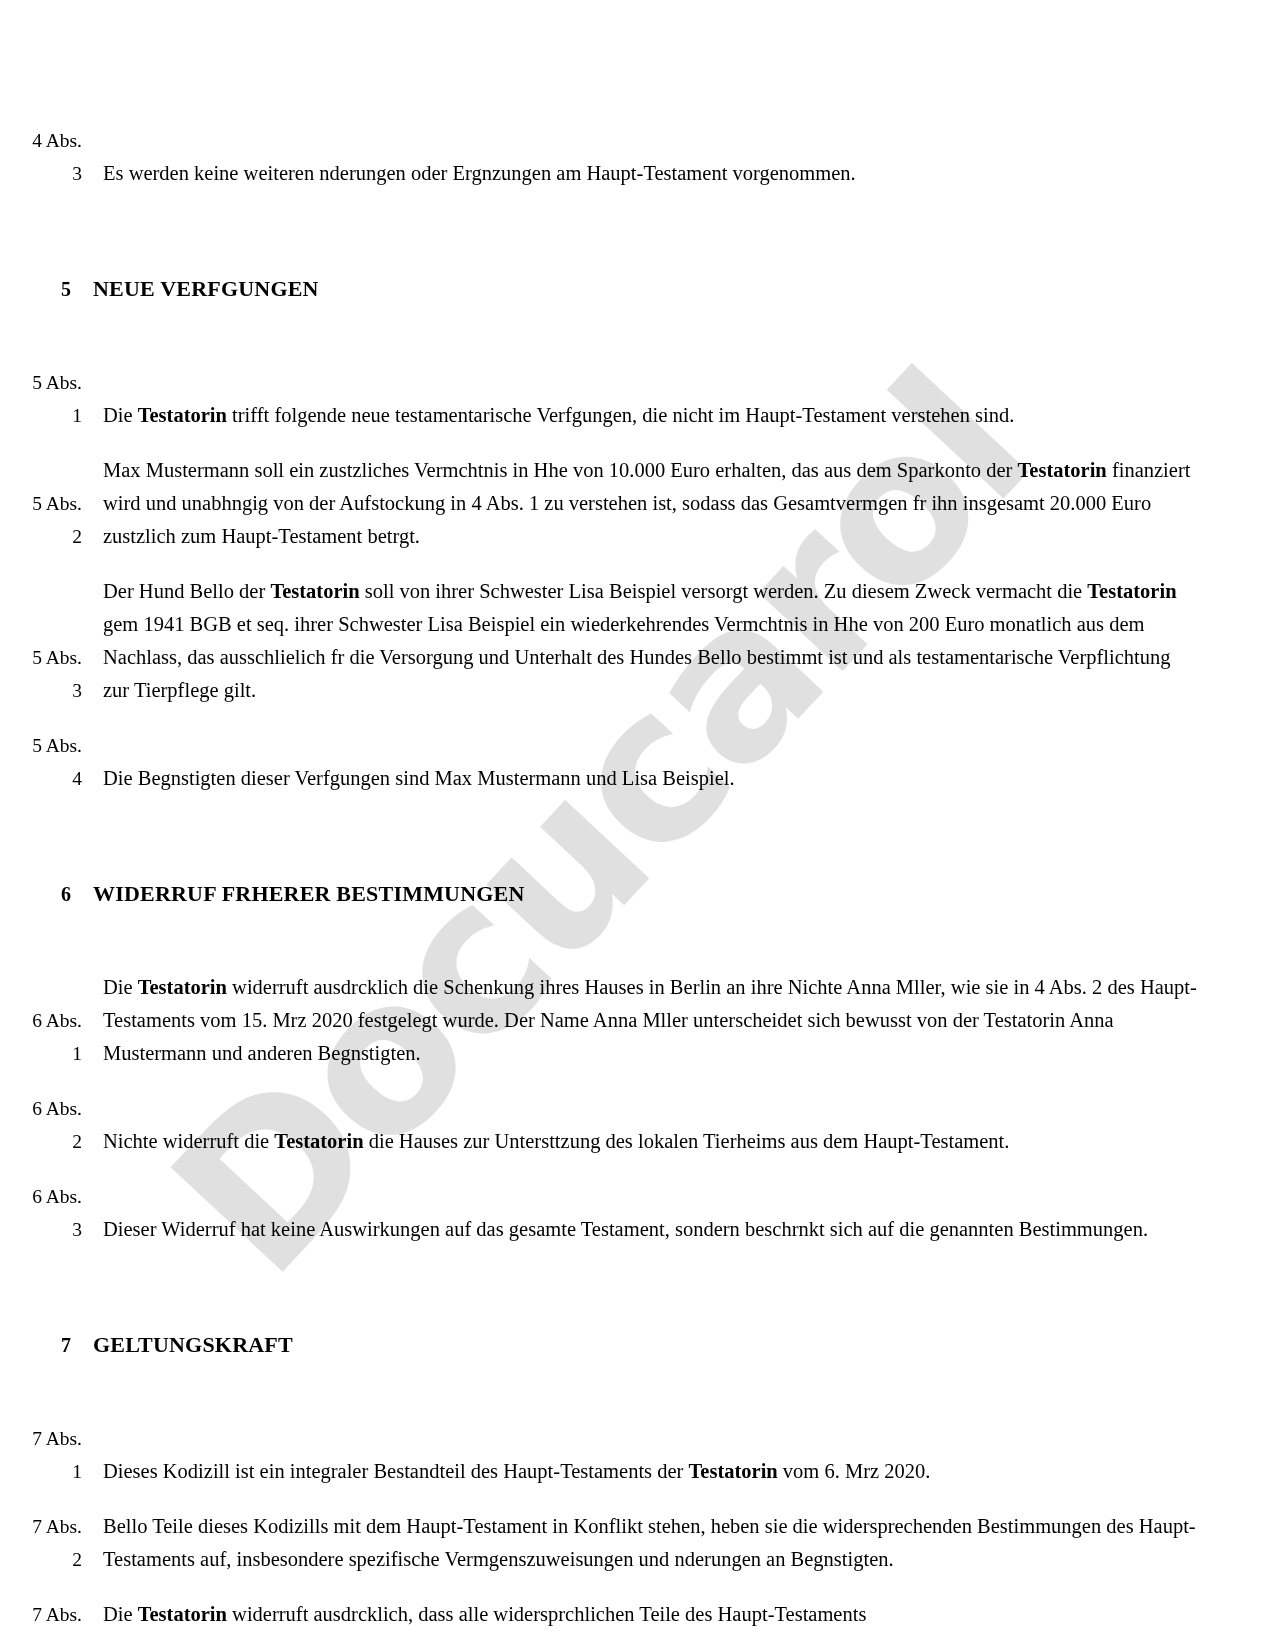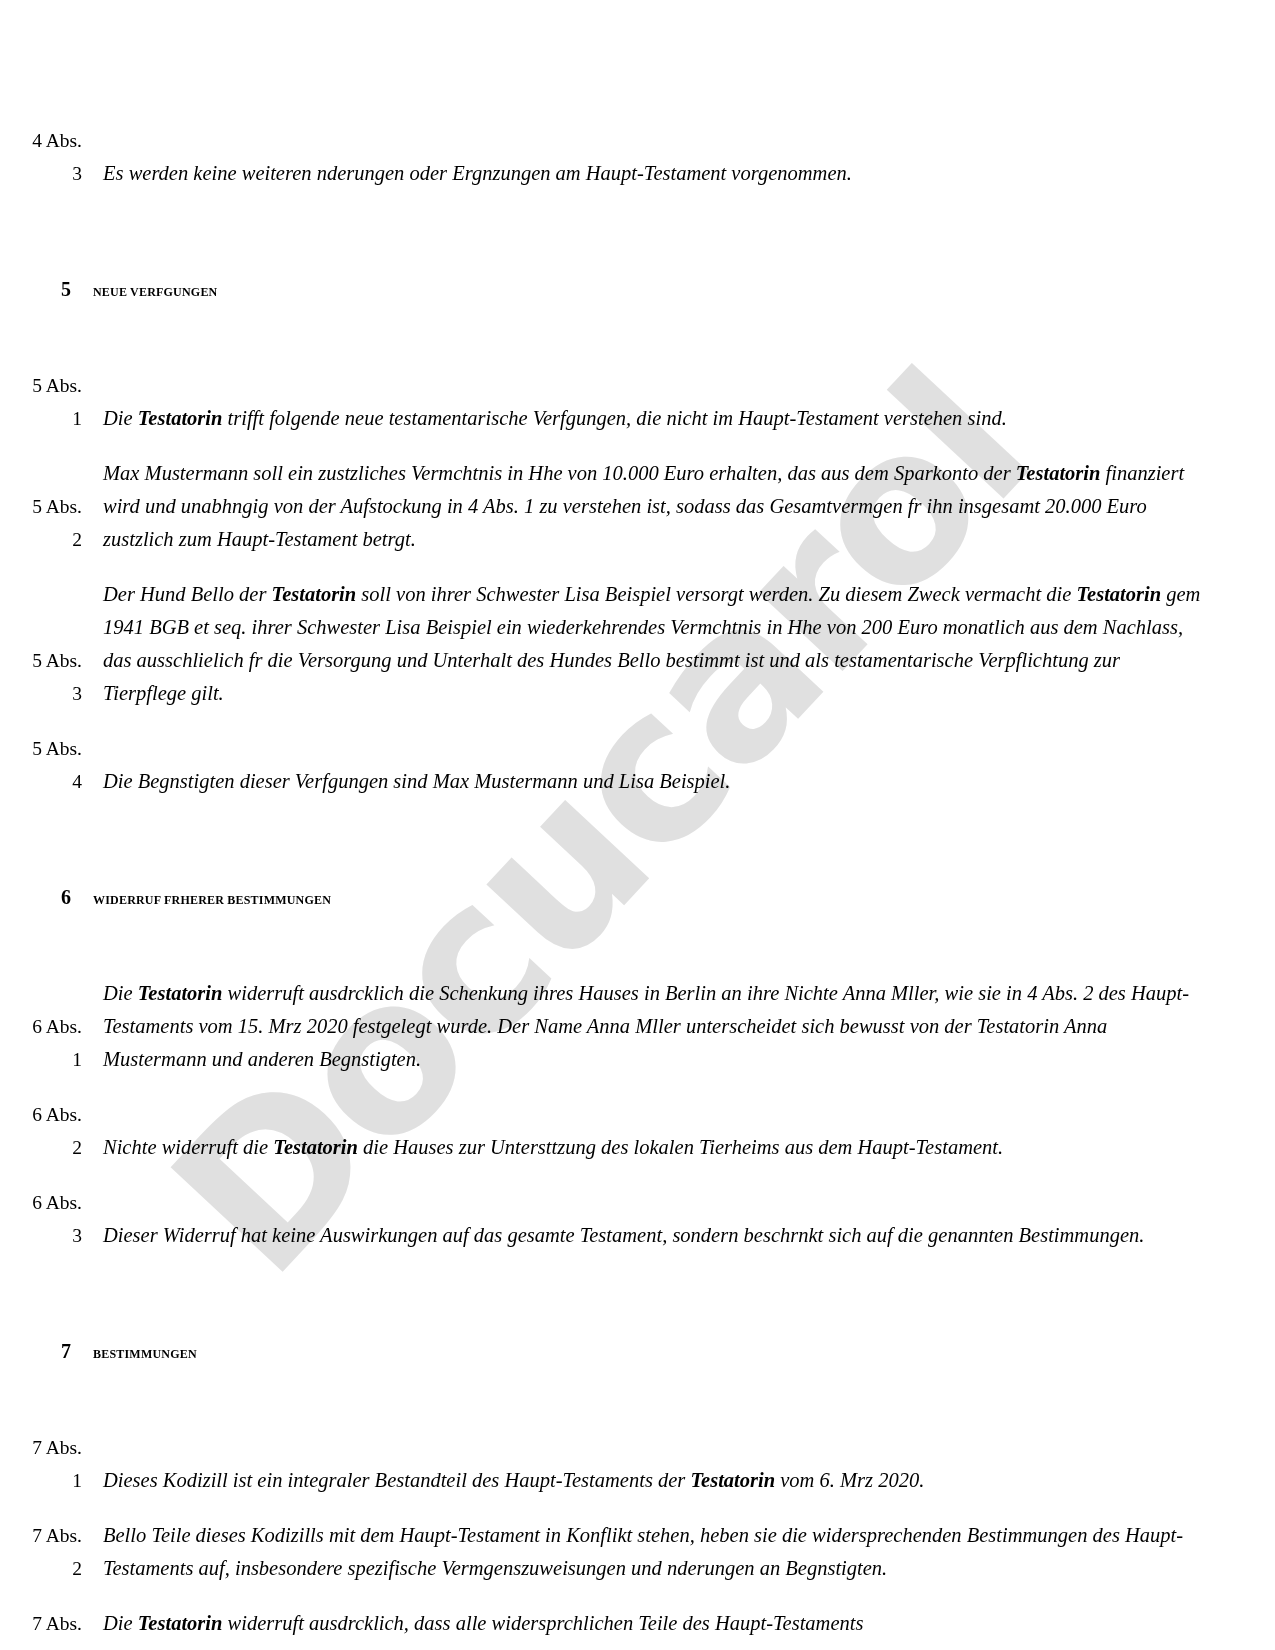--- a/index.html
+++ b/index.html
@@ -68,21 +68,20 @@
     padding-right: 0;
     white-space: pre-line;
   }
   .body-col {
     flex: 1 1 auto;
     padding-left: 21px;
     font-size: 20.5px;
     line-height: 33px;
     text-align: left;
     padding-right: 74px;
-    font-style: italic;
   }
   .body-col b,
   .body-col strong {
     font-weight: 700;
   }
 
   
   .heading {
     position: relative;
     display: flex;
@@ -91,21 +90,21 @@
     padding-left: 61px;
   }
   .heading .h-num {
     flex: 0 0 32px;
     width: 32px;
     font-size: 20px;
     font-weight: 700;
     line-height: 30px;
   }
   .heading .h-title {
-    font-size: 12px;
+    font-size: 22px;
     font-weight: 700;
     letter-spacing: 0.2px;
     line-height: 30px;
   }
 
   .spacer-lg { height: 62px; }
   .spacer-sm { height: 26px; }
 
   .top-pad { height: 108px; }
 </style>
@@ -169,21 +168,21 @@
           <div class="body-col"><span>Nichte widerruft die </span><b>Testatorin</b><span> die Hauses zur Untersttzung des lokalen Tierheims aus dem Haupt-Testament.</span></div>
         </div>
         <div class="block">
           <div class="gutter">6 Abs.
 3</div>
           <div class="body-col"><span>Dieser Widerruf hat keine Auswirkungen auf das gesamte Testament, sondern beschrnkt sich auf die genannten Bestimmungen.</span></div>
         </div>
         <div class="spacer-lg"></div>
         <div class="heading">
           <span class="h-num">7</span>
-          <span class="h-title">BESTIMMUNGEN</span>
+          <span class="h-title">GELTUNGSKRAFT</span>
         </div>
         <div class="spacer-sm"></div>
         <div class="block">
           <div class="gutter">7 Abs.
 1</div>
           <div class="body-col"><span>Dieses Kodizill ist ein integraler Bestandteil des Haupt-Testaments der </span><b>Testatorin</b><span> vom 6. Mrz 2020.</span></div>
         </div>
         <div class="block">
           <div class="gutter">7 Abs.
 2</div>

